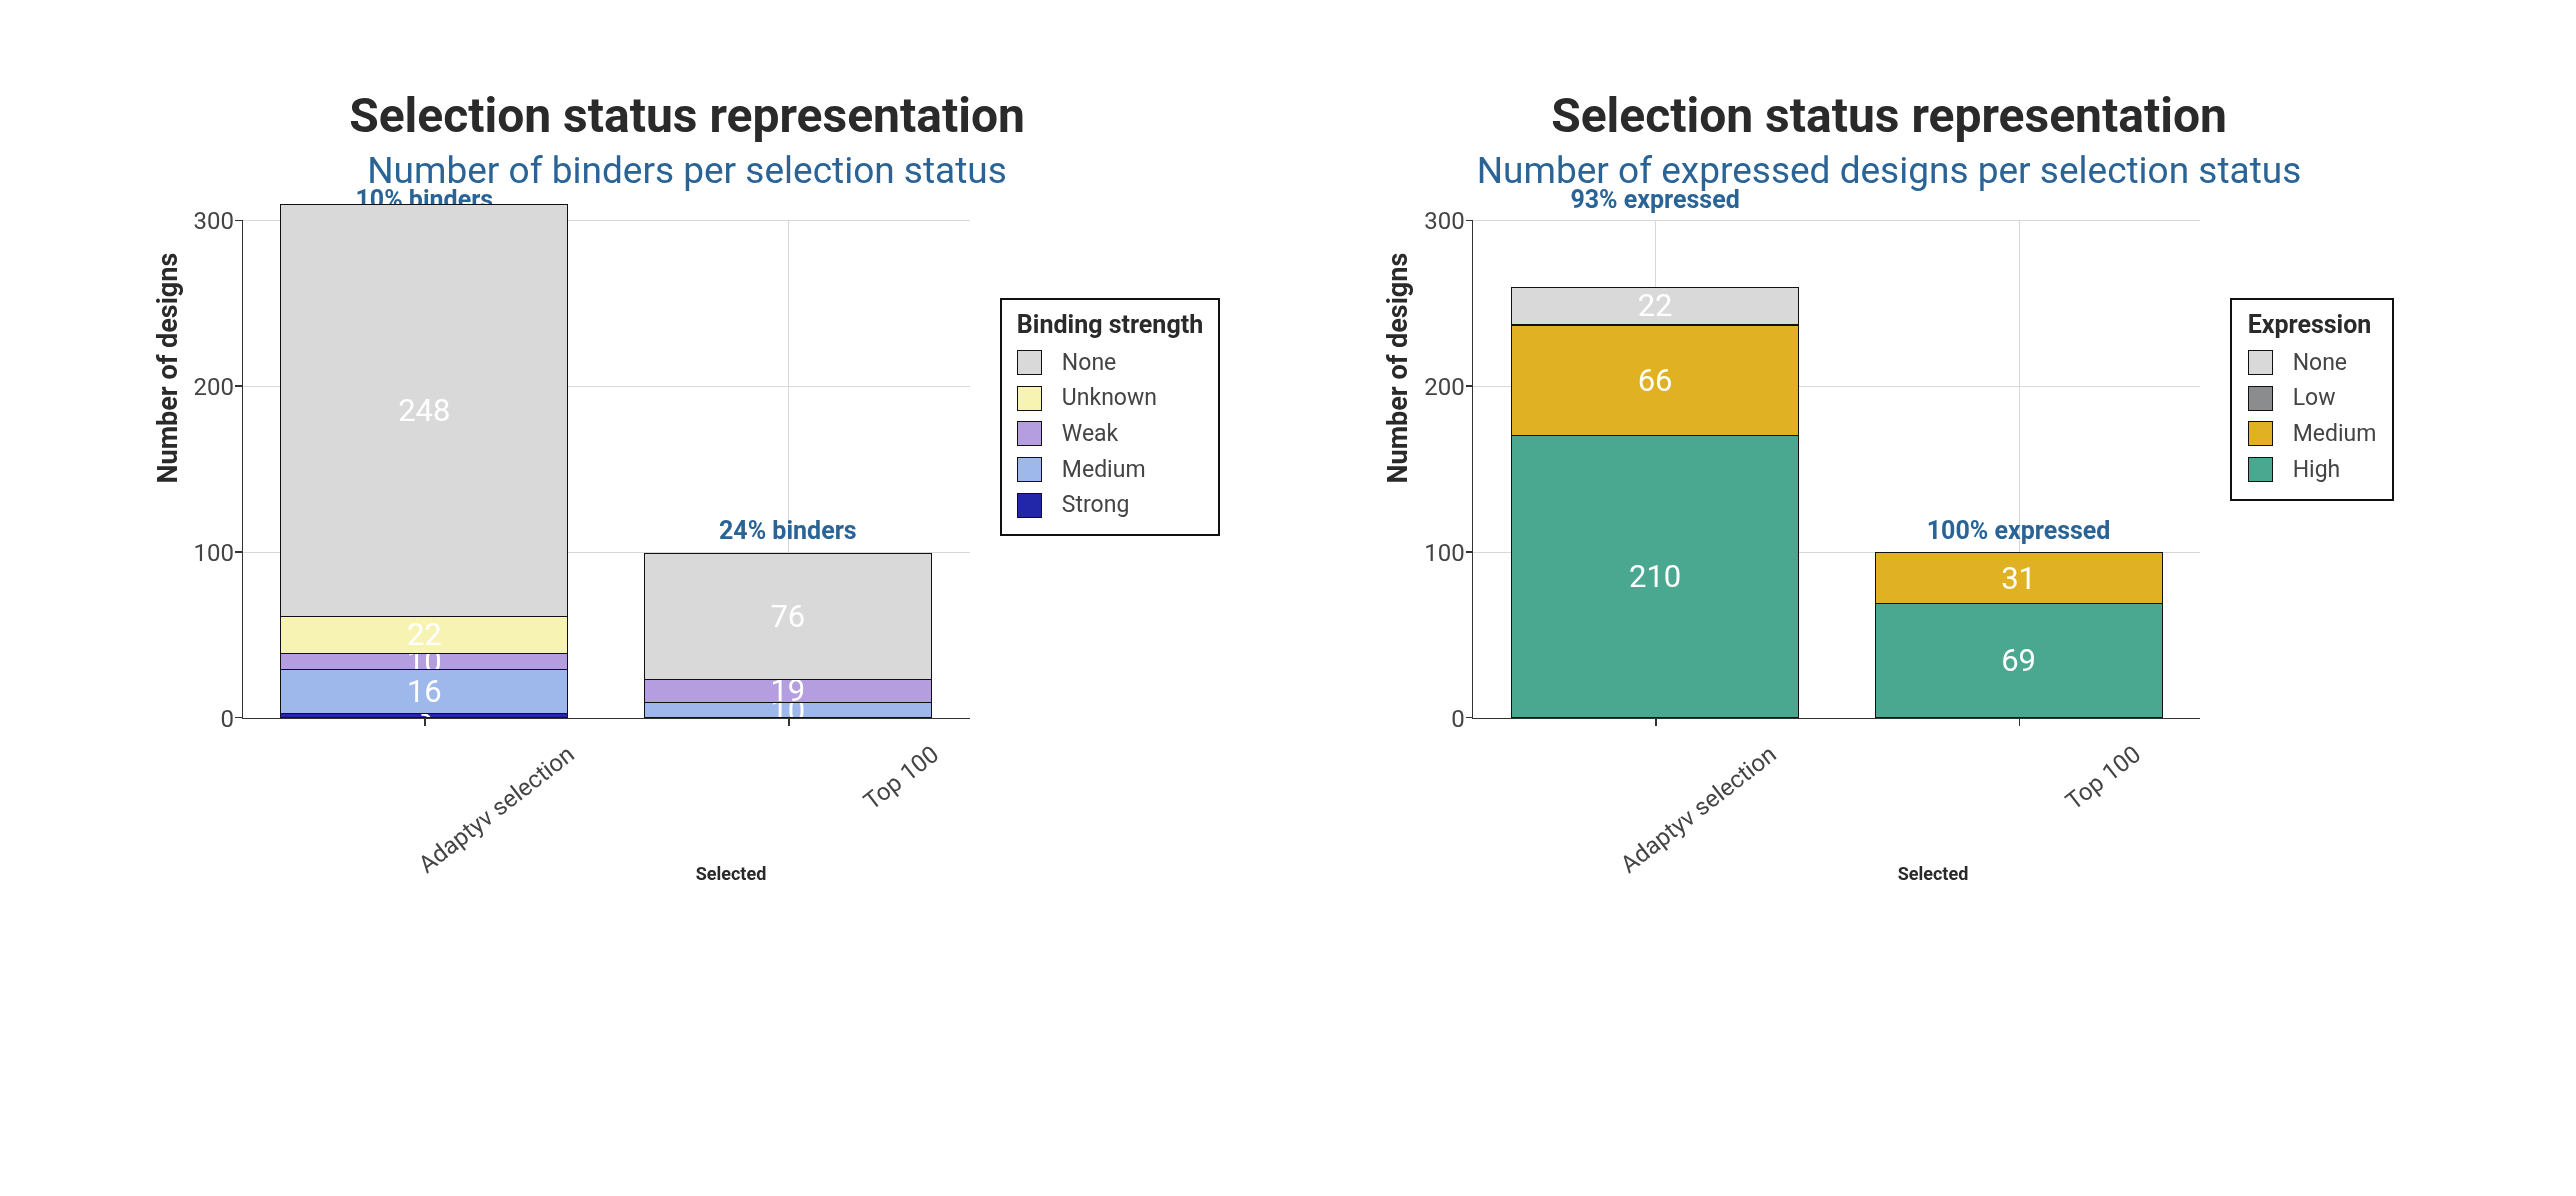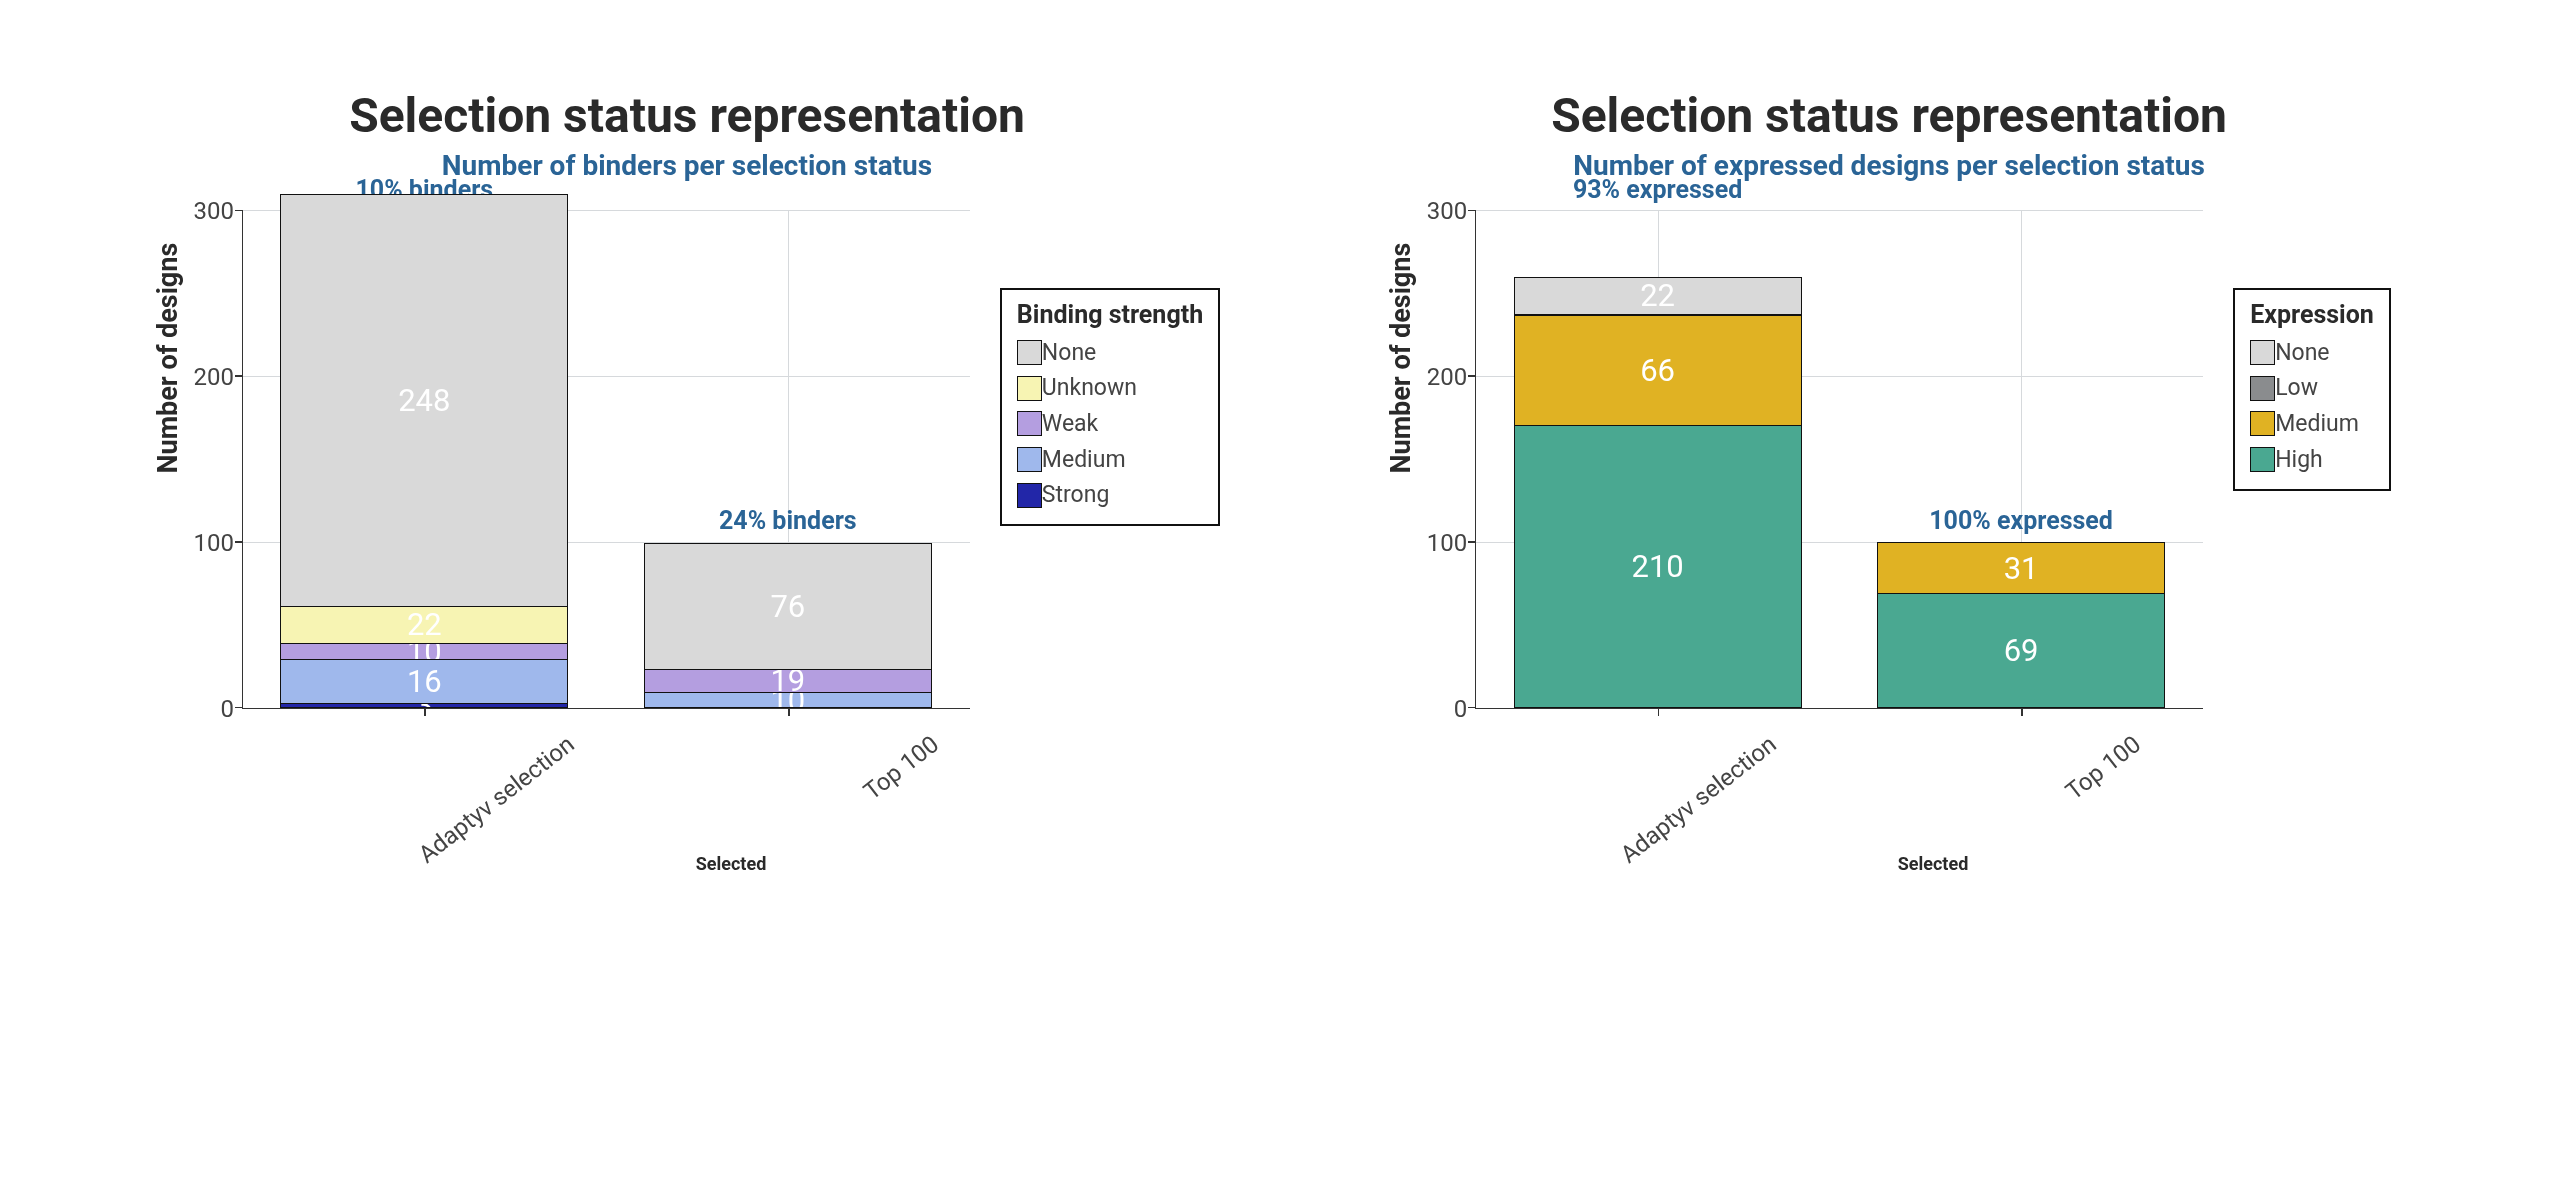--- a/index.html
+++ b/index.html
@@ -21,22 +21,22 @@
     align-items: center;
   }
   .chart-title {
     font-size: 48px;
     font-weight: 700;
     color: #2a2a2a;
     text-align: center;
     margin: 9.6px 0 5.8px 0;
   }
   .chart-subtitle {
-    font-size: 28px;
-    font-weight: 700;
+    font-size: 37px;
+    font-weight: 400;
     color: #2a6496;
     text-align: center;
     margin: 0 0 29px 0;
   }
   .plot-row {
     display: flex;
     align-items: flex-start;
   }
   .y-axis-block {
     display: flex;
@@ -158,21 +158,21 @@
   }
   .legend-title {
     font-size: 25px;
     font-weight: 700;
     color: #2a2a2a;
     margin-bottom: 5.8px;
   }
   .legend-item {
     display: flex;
     align-items: center;
-    gap: 0;
+    gap: 20px;
     font-size: 23px;
     color: #444;
     line-height: 1.55;
   }
   .swatch {
     width: 25px;
     height: 25px;
     border: 1.4px solid #111;
     flex: none;
   }

